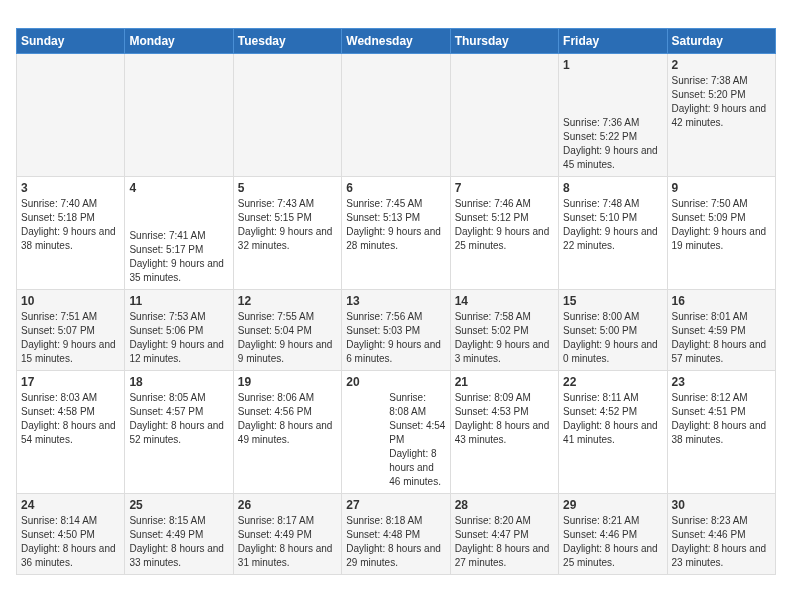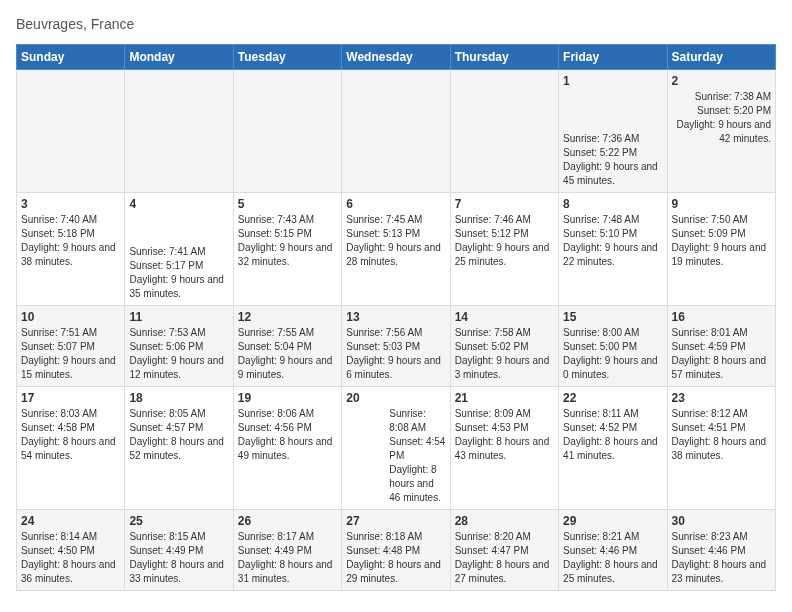--- a/index.html
+++ b/index.html
@@ -96,21 +96,20 @@
     tbody tr:nth-child(odd) .empty-cell {
       background: #f5f5f5;
     }
   </style>
 </head>
 <body>
 
 <div class="container">
   <div class="header">
     <div class="title-section">
-      <div class="location">Beuvrages, France</div>
     </div>
   </div>
 
   <table>
     <thead>
       <tr>
         <th>Sunday</th>
         <th>Monday</th>
         <th>Tuesday</th>
         <th>Wednesday</th>
@@ -127,21 +126,21 @@
           <td class="empty-cell"></td>
           <td class="empty-cell"></td>
           <td>
             <span class="day-number">1</span>
             <div class="day-info" style="white-space: pre-line; margin-top: 44px;">Sunrise: 7:36 AM
 Sunset: 5:22 PM
 Daylight: 9 hours and 45 minutes.</div>
           </td>
           <td>
             <span class="day-number">2</span>
-            <div class="day-info" style="white-space: pre-line; text-align: right;">Sunrise: 7:38 AM
+            <div class="day-info" style="white-space: pre-line;">Sunrise: 7:38 AM
 Sunset: 5:20 PM
 Daylight: 9 hours and 42 minutes.</div>
           </td>
         </tr>
         <tr>
           <td>
             <span class="day-number">3</span>
             <div class="day-info" style="white-space: pre-line;">Sunrise: 7:40 AM
 Sunset: 5:18 PM
 Daylight: 9 hours and 38 minutes.</div>

